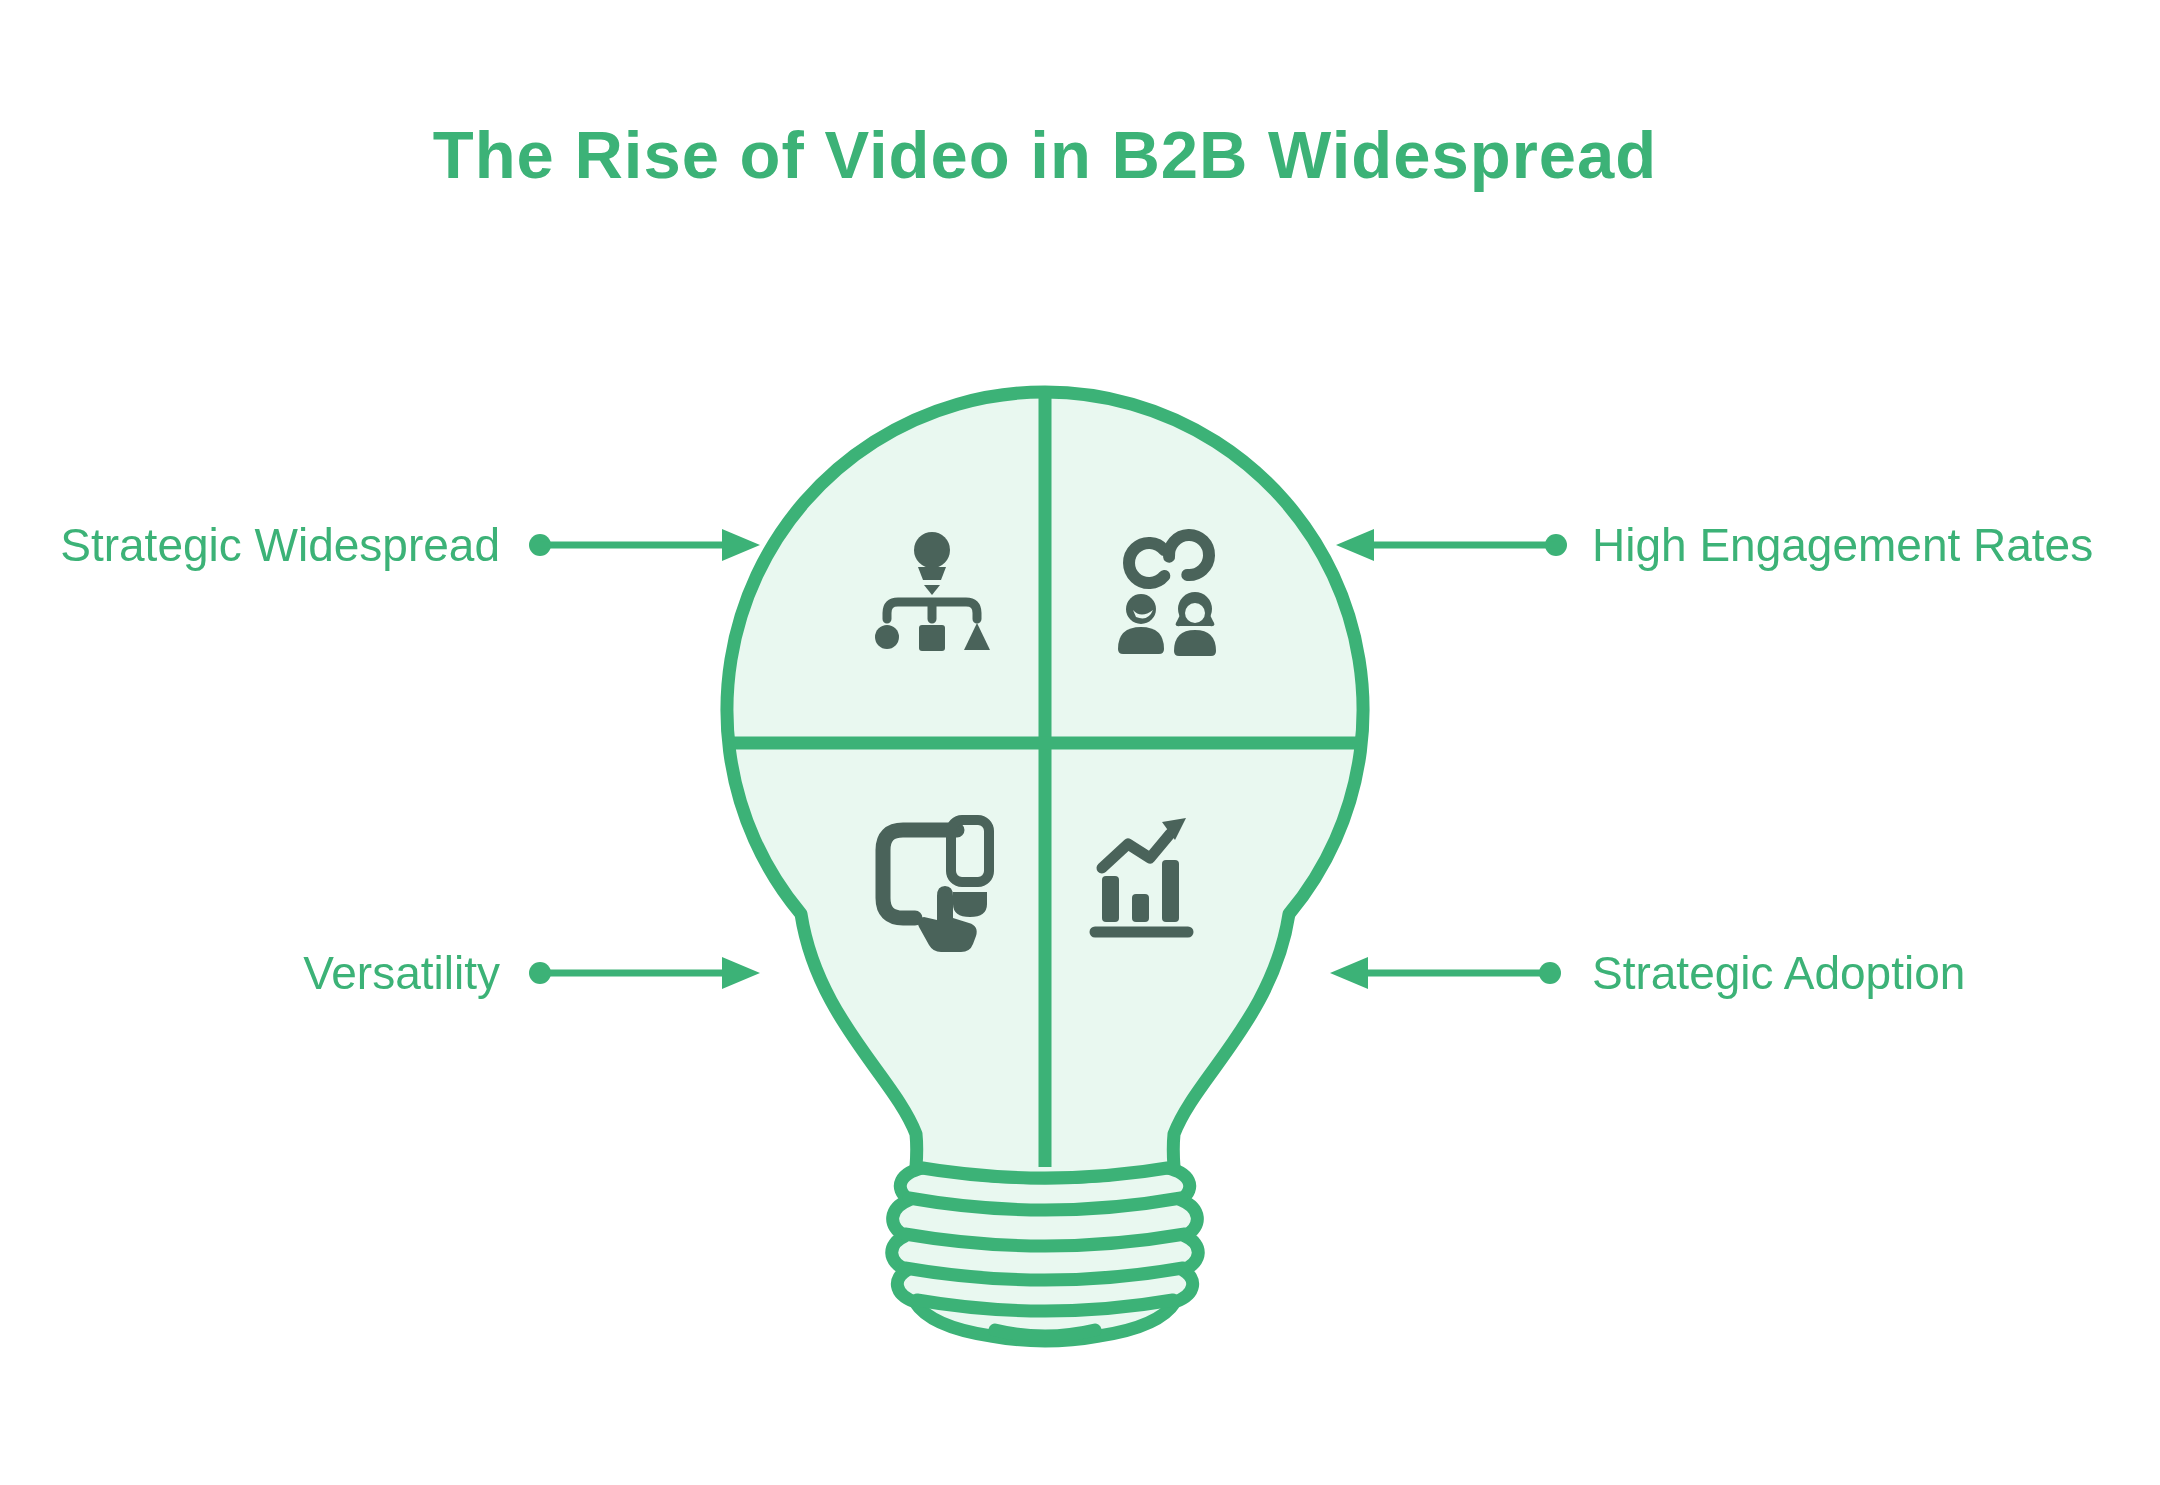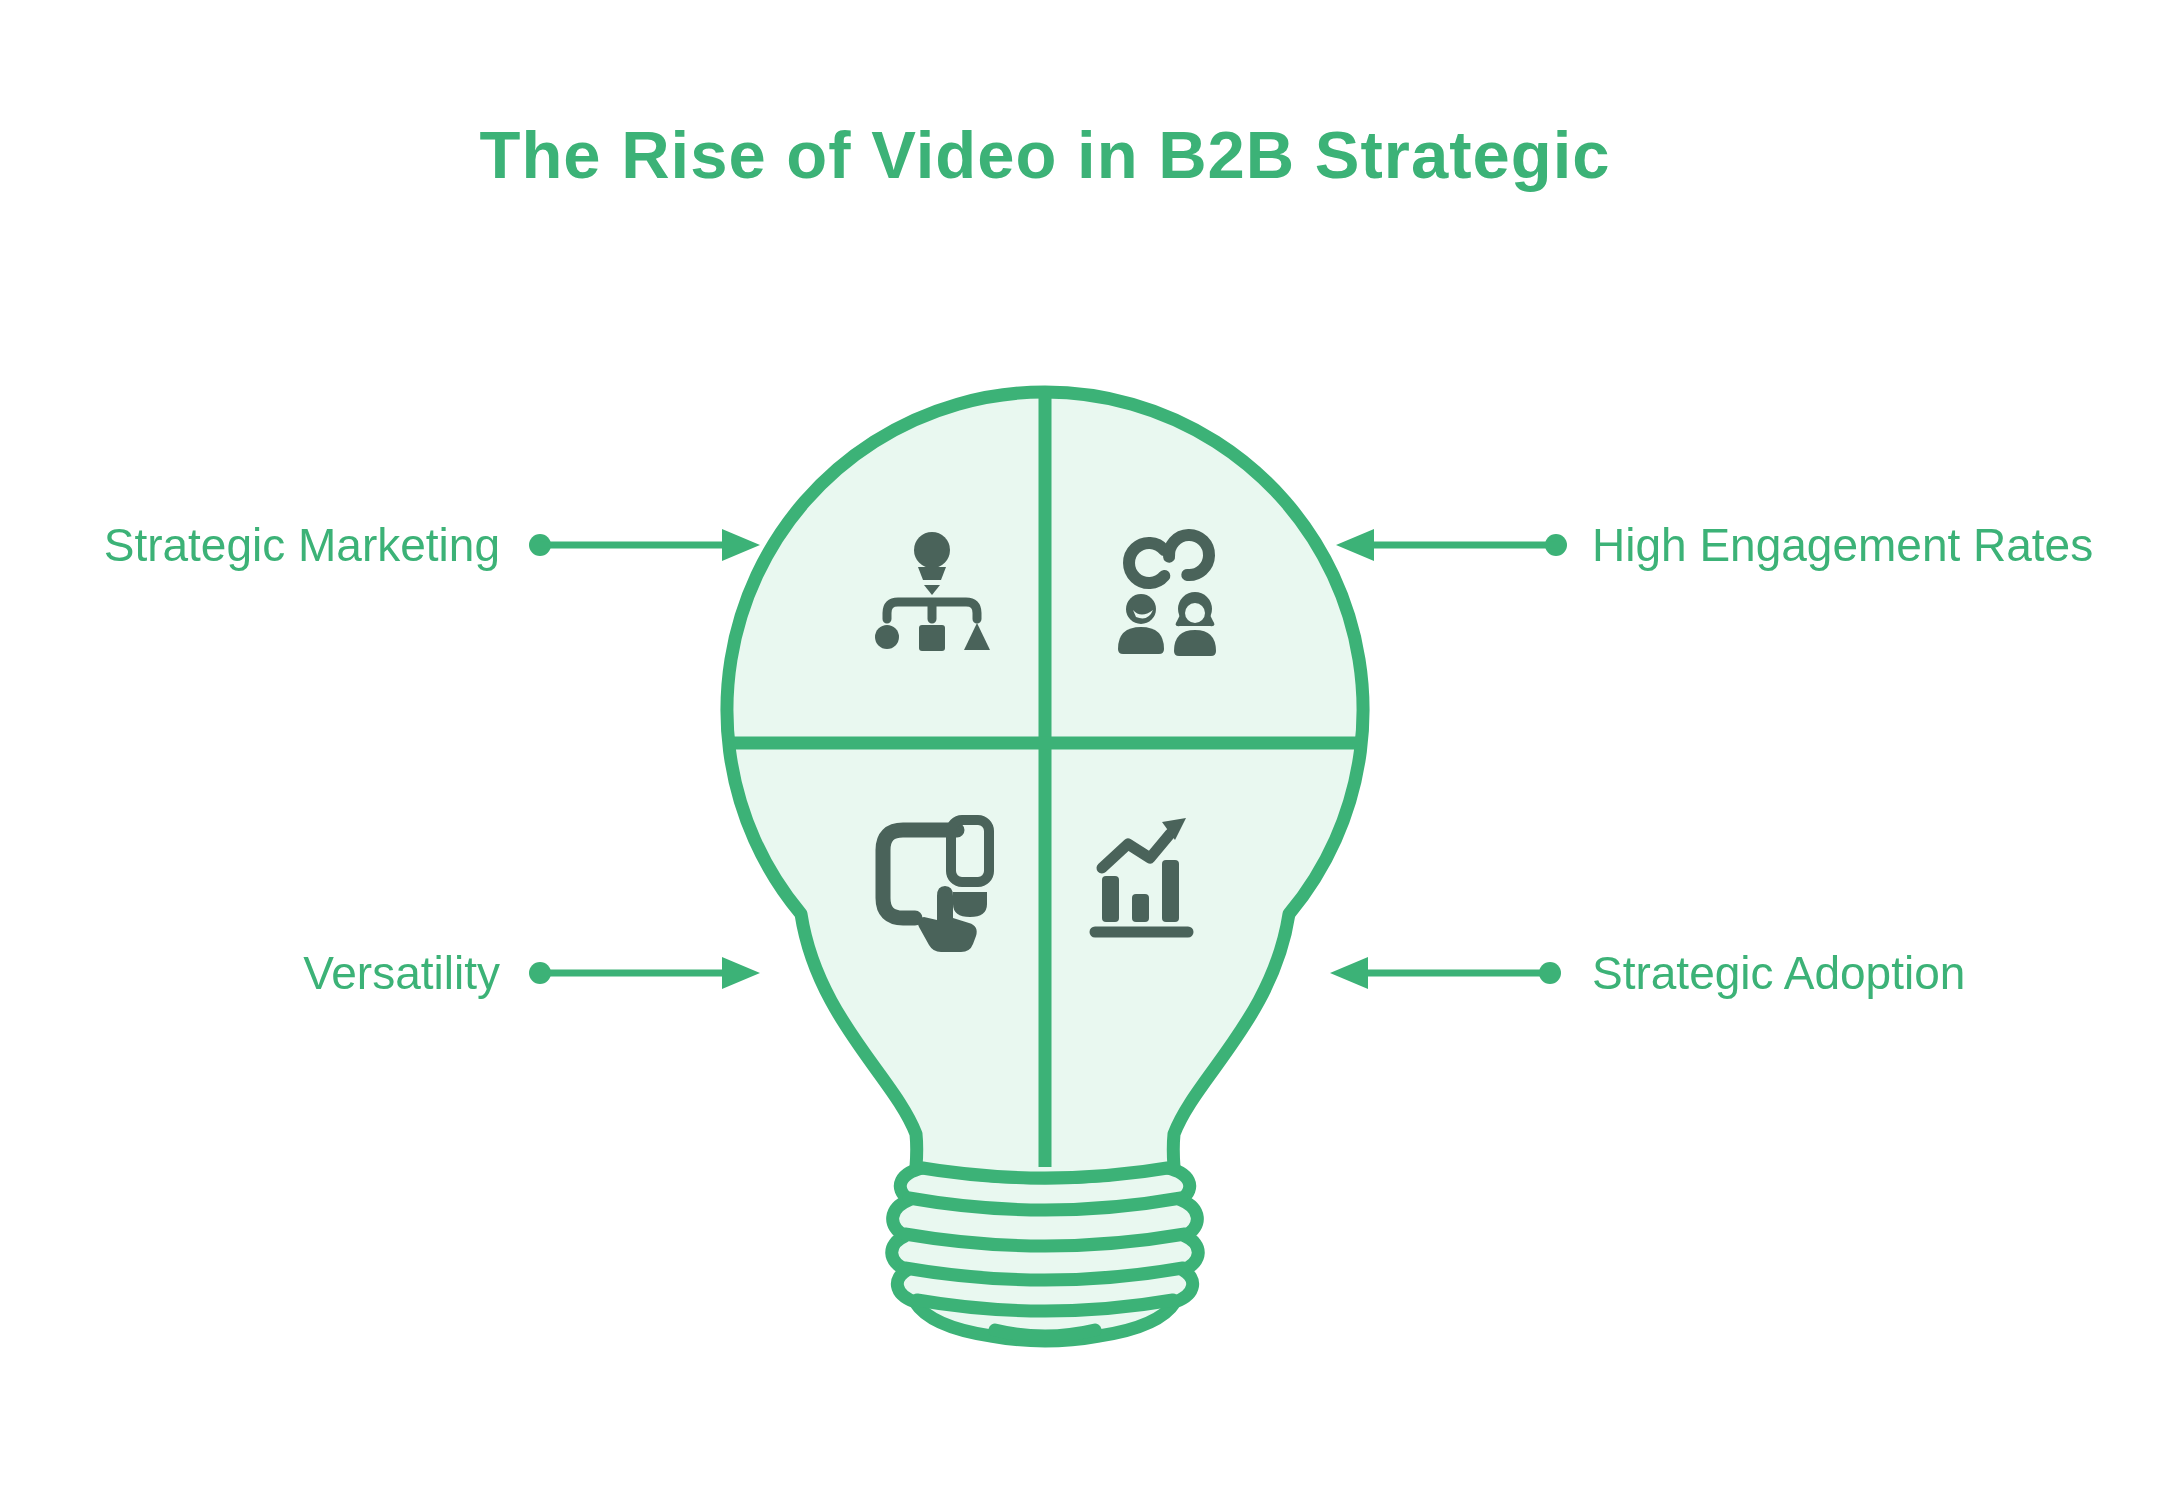--- a/index.html
+++ b/index.html
@@ -31,23 +31,23 @@
   .arrow.a-tr{left:1336px;top:525px;}
   .arrow.a-bl{left:528px;top:953px;}
   .arrow.a-br{left:1330px;top:953px;}
   .bulb{position:absolute;left:695px;top:372px;width:700px;height:985px;}
 </style>
 </head>
 <body>
 
 <div class="stage">
 
-  <div class="title">The Rise of Video in B2B Strategic</div>
+  <div class="title">The Rise of Video in B2B Widespread</div>
 
-  <div class="callout left row-top">Strategic Marketing</div>
+  <div class="callout left row-top">Strategic Widespread</div>
   <div class="callout left row-bottom">Versatility</div>
   <div class="callout right row-top">High Engagement Rates</div>
   <div class="callout right row-bottom">Strategic Adoption</div>
 
   <svg class="arrow a-tl" viewBox="0 0 232 40">
     <circle cx="12" cy="20" r="11" fill="var(--green)"></circle>
     <line x1="12" y1="20" x2="196" y2="20" stroke="var(--green)" stroke-width="7"></line>
     <polygon points="194,4 232,20 194,36" fill="var(--green)"></polygon>
   </svg>
   <svg class="arrow a-tr" viewBox="0 0 232 40">

